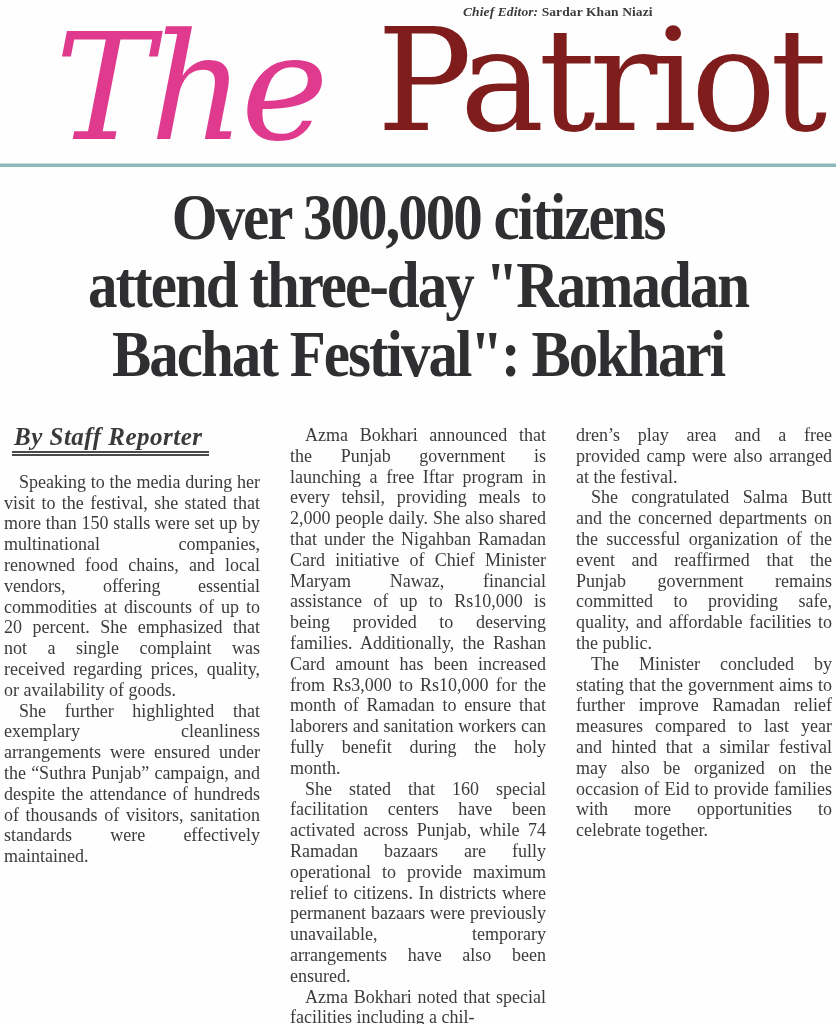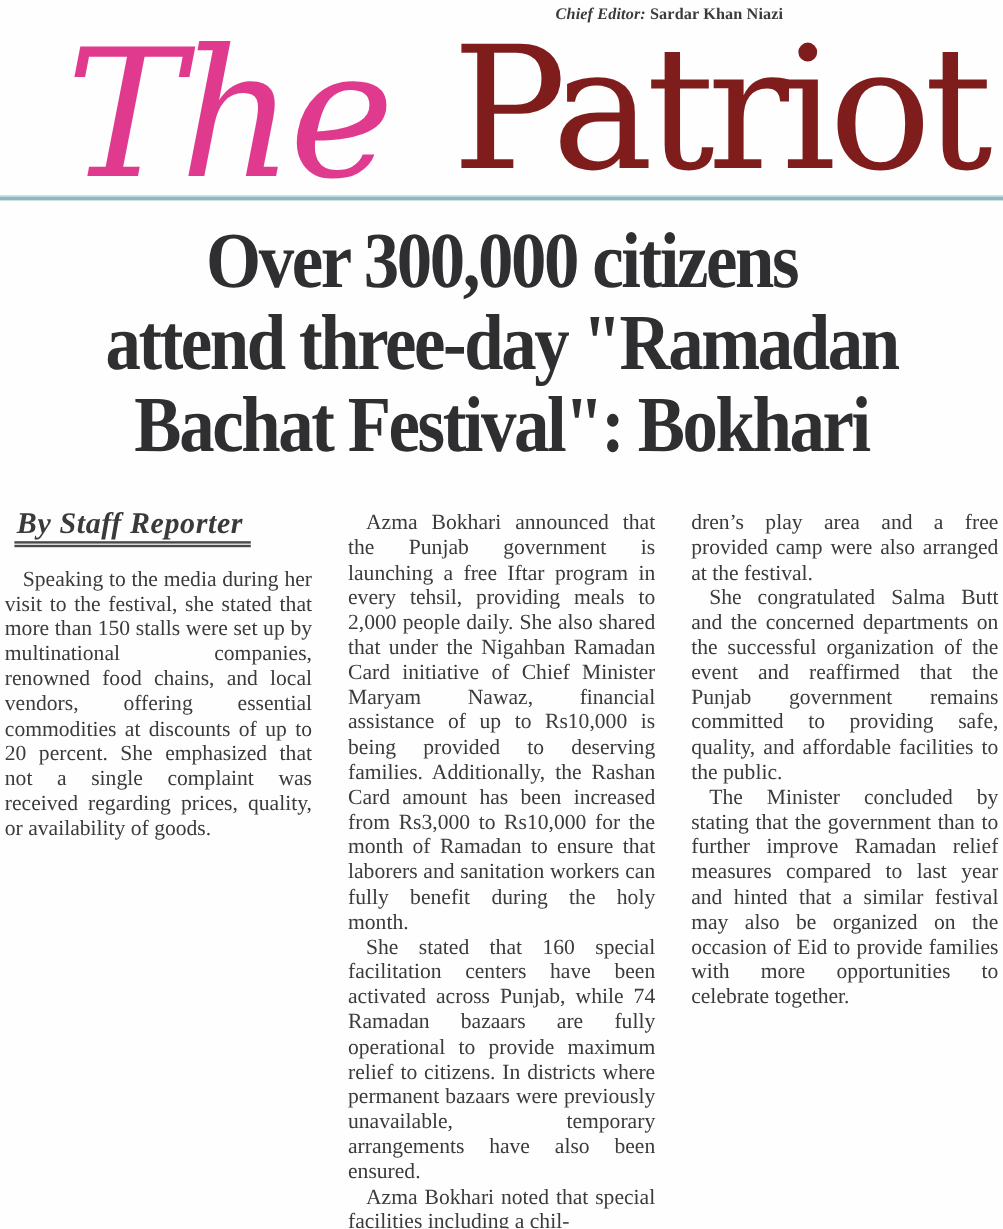--- a/index.html
+++ b/index.html
@@ -10,21 +10,21 @@
     background:#fefefe;
     overflow:hidden;
     font-family:"Liberation Serif","DejaVu Serif",serif;
     color:#3b3b3d;
   }
   
   .masthead{
     position:relative;
     height:163px;
     display:flex;
-    align-items:center;
+    align-items:flex-start;
     padding-left:55px;
   }
   .masthead-the{
     font-family:"DejaVu Serif","Liberation Serif",serif;
     font-style:italic;
     font-size:148px;
     line-height:1;
     color:#e03a8f;
     letter-spacing:-4px;
     transform:translateY(14px);
@@ -122,26 +122,27 @@
     <span>attend three-day "Ramadan</span>
     <span>Bachat Festival": Bokhari</span>
   </h1>
 
   <section class="article">
     <div class="col" id="col-0">
       <div class="byline-wrap">
         <span class="byline">By Staff Reporter</span>
       </div>
         <p>Speaking to the media during her visit to the festival, she stated that more than 150 stalls were set up by multinational companies, renowned food chains, and local vendors, offering essential commodities at discounts of up to 20 percent. She emphasized that not a single complaint was received regarding prices, quality, or availability of goods.</p>
+        <p>She further highlighted that exemplary cleanliness arrangements were ensured under the “Suthra Punjab” campaign, and despite the attendance of hundreds of thousands of visitors, sanitation standards were effectively maintained.</p>
       </div>
     <div class="col" id="col-1">
         <p>Azma Bokhari announced that the Punjab government is launching a free Iftar program in every tehsil, providing meals to 2,000 people daily. She also shared that under the Nigahban Ramadan Card initiative of Chief Minister Maryam Nawaz, financial assistance of up to Rs10,000 is being provided to deserving families. Additionally, the Rashan Card amount has been increased from Rs3,000 to Rs10,000 for the month of Ramadan to ensure that laborers and sanitation workers can fully benefit during the holy month.</p>
         <p>She stated that 160 special facilitation centers have been activated across Punjab, while 74 Ramadan bazaars are fully operational to provide maximum relief to citizens. In districts where permanent bazaars were previously unavailable, temporary arrangements have also been ensured.</p>
         <p>Azma Bokhari noted that special facilities including a chil-</p>
       </div>
     <div class="col" id="col-2">
         <p class="no-indent">dren’s play area and a free provided camp were also arranged at the festival.</p>
         <p>She congratulated Salma Butt and the concerned departments on the successful organization of the event and reaffirmed that the Punjab government remains committed to providing safe, quality, and affordable facilities to the public.</p>
-        <p>The Minister concluded by stating that the government than to further improve Ramadan relief measures compared to last year and hinted that a similar festival may also be organized on the occasion of Eid to provide families with more opportunities to celebrate together.</p>
+        <p>The Minister concluded by stating that the government aims to further improve Ramadan relief measures compared to last year and hinted that a similar festival may also be organized on the occasion of Eid to provide families with more opportunities to celebrate together.</p>
       </div>
   </section>
 
 </div>
 
 </body></html>

